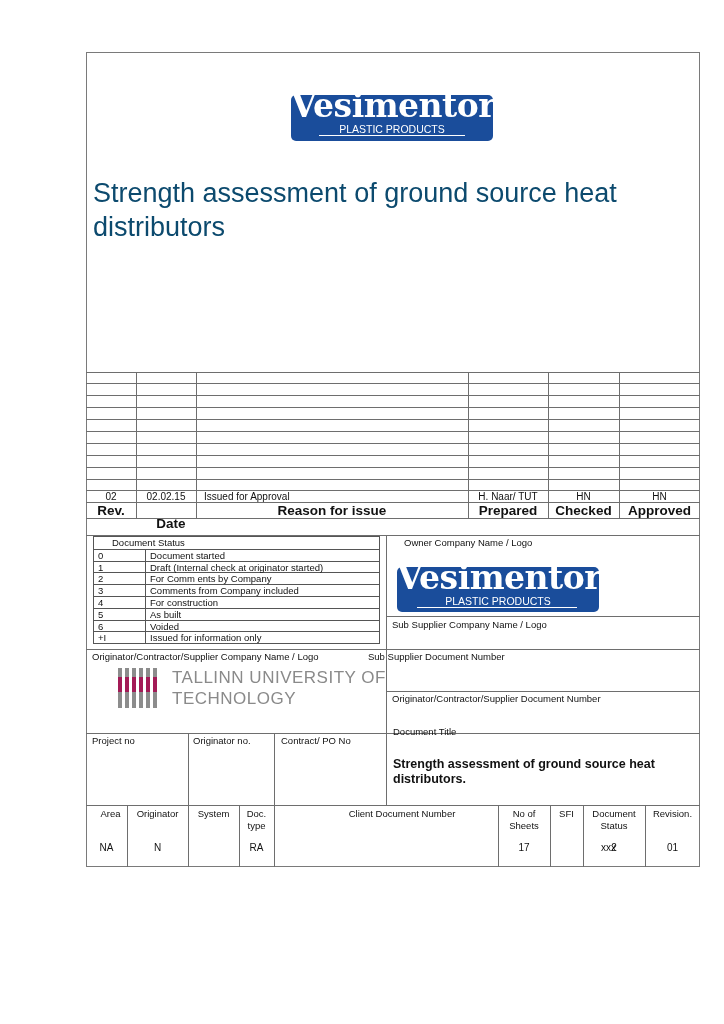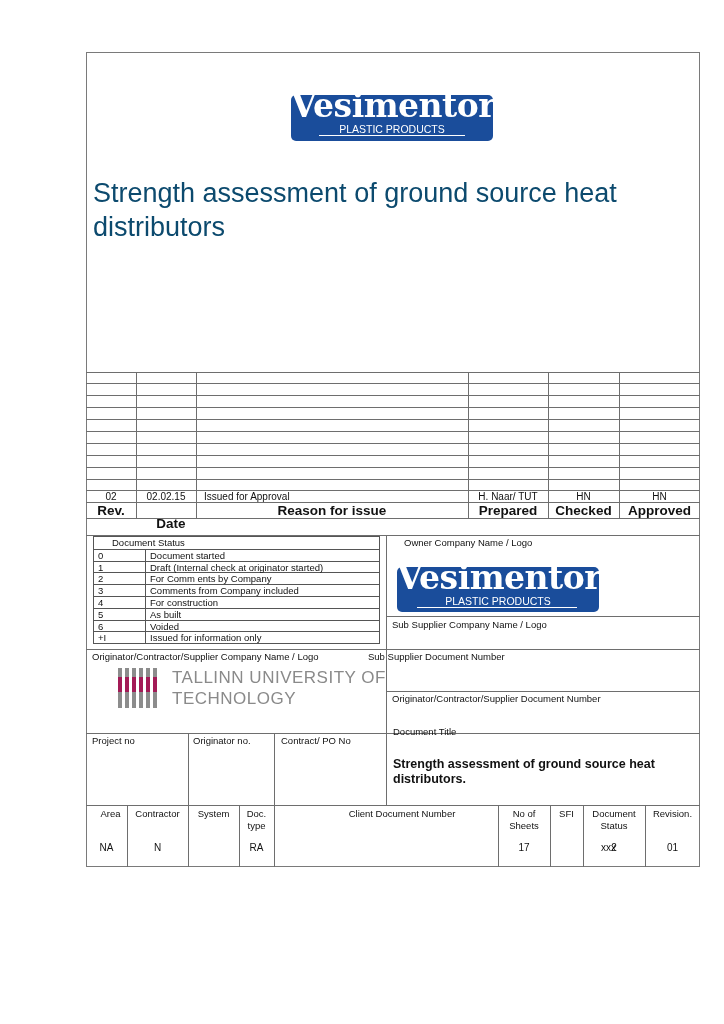--- a/index.html
+++ b/index.html
@@ -162,21 +162,21 @@
 
 <div class="line" style="left:127px; top:805px; width:1px; height:62px;"></div>
 <div class="line" style="left:188px; top:805px; width:1px; height:62px;"></div>
 <div class="line" style="left:239px; top:805px; width:1px; height:62px;"></div>
 <div class="line" style="left:498px; top:805px; width:1px; height:62px;"></div>
 <div class="line" style="left:550px; top:805px; width:1px; height:62px;"></div>
 <div class="line" style="left:583px; top:805px; width:1px; height:62px;"></div>
 <div class="line" style="left:645px; top:805px; width:1px; height:62px;"></div>
 
 <div class="abs t9 c" style="left:86px; top:808px; width:41px;padding-left:8px;">Area</div>
-<div class="abs t9 c" style="left:127px; top:808px; width:61px;">Contractor</div>
+<div class="abs t9 c" style="left:127px; top:808px; width:61px;">Originator</div>
 <div class="abs t9 c" style="left:188px; top:808px; width:51px;">System</div>
 <div class="abs t9 c" style="left:239px; top:808px; width:35px;">Doc.</div>
 <div class="abs t9 c" style="left:239px; top:820px; width:35px;">type</div>
 <div class="abs t9 c" style="left:274px; top:808px; width:224px;margin-left:16px;">Client Document Number</div>
 <div class="abs t9 c" style="left:498px; top:808px; width:52px;">No of</div>
 <div class="abs t9 c" style="left:498px; top:820px; width:52px;">Sheets</div>
 <div class="abs t9 c" style="left:550px; top:808px; width:33px;">SFI</div>
 <div class="abs t9 c" style="left:583px; top:808px; width:62px;">Document</div>
 <div class="abs t9 c" style="left:583px; top:820px; width:62px;">Status</div>
 <div class="abs t9 c" style="left:645px; top:808px; width:55px;">Revision.</div>

